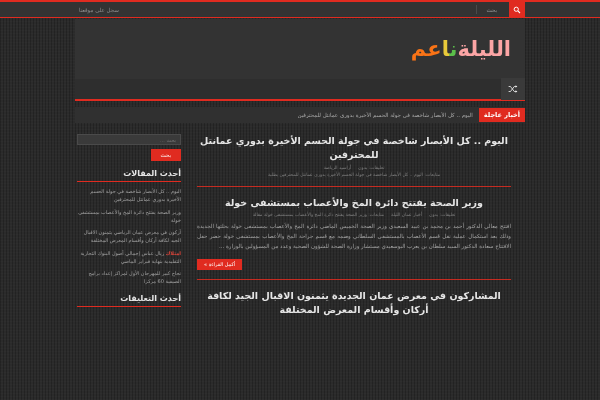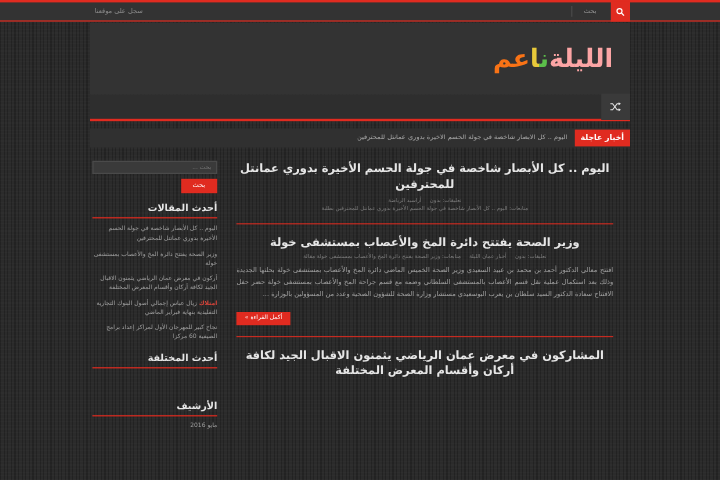--- a/index.html
+++ b/index.html
@@ -365,21 +365,21 @@
       </div>
       <div class="post-excerpt">افتتح معالي الدكتور أحمد بن محمد بن عبيد السعيدي وزير الصحة الخميس الماضي دائرة المخ والأعصاب بمستشفى خولة بحلتها الجديدة وذلك بعد استكمال عملية نقل قسم الأعصاب بالمستشفى السلطاني وضمه مع قسم جراحة المخ والأعصاب بمستشفى خولة حضر حفل الافتتاح سعادة الدكتور السيد سلطان بن يعرب البوسعيدي مستشار وزارة الصحة للشؤون الصحية وعدد من المسؤولين بالوزارة ...</div>
       <div class="readmore-wrap">
         <span class="readmore">أكمل القراءة »</span>
       </div>
     </div>
 
     <div class="post-divider"></div>
 
     <div class="post">
-      <div class="post-title">المشاركون في معرض عمان الرياضي يثمنون الاقبال الجيد لكافة أركان وأقسام المعرض المختلفة</div>
+      <div class="post-title">المشاركون في معرض عمان الجديدة يثمنون الاقبال الجيد لكافة أركان وأقسام المعرض المختلفة</div>
     </div>
 
   </div>
 
   <div class="sidebar">
 
     <div class="widget">
       <div class="search-row">
         <input class="search-field" type="text" placeholder="بحث ..." style="">
         <button class="search-submit">بحث</button>
@@ -391,23 +391,19 @@
       <ul class="widget-list">
         <li>اليوم .. كل الأبصار شاخصة في جولة الحسم الأخيرة بدوري عمانتل للمحترفين</li>
         <li>وزير الصحة يفتتح دائرة المخ والأعصاب بمستشفى خولة</li>
         <li>أركون في معرض عمان الرياضي يثمنون الاقبال الجيد لكافة أركان وأقسام المعرض المختلفة</li>
         <li><span class="hl">امتلاك</span> <span>زيال عباس إجمالي أصول البنوك التجارية التقليدية بنهاية فبراير الماضي</span></li>
         <li>نجاح كبير للمهرجان الأول لمراكز إعداد برامج الصيفية 60 مركزا</li>
       </ul>
     </div>
 
     <div class="widget">
-      <div class="widget-title">أحدث المختلفة</div>
+      <div class="widget-title">أحدث التعليقات</div>
       <div class="empty-block"></div>
     </div>
 
-    <div class="widget">
-      <div class="widget-title">الأرشيف</div>
-      <div class="archive-item">مايو 2016</div>
-    </div>
 
   </div>
 </div>
 
 </body></html>

